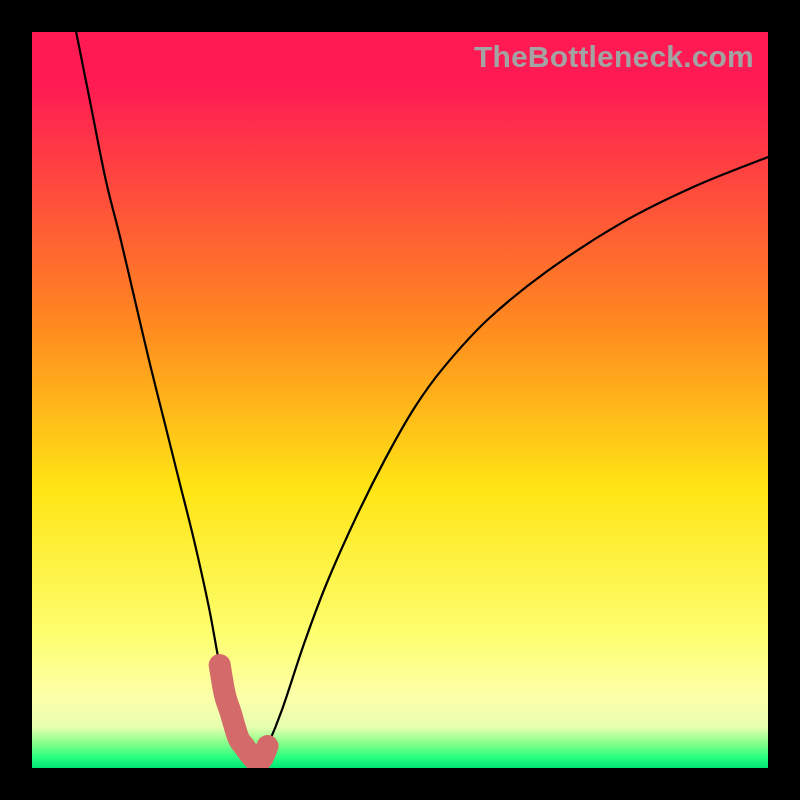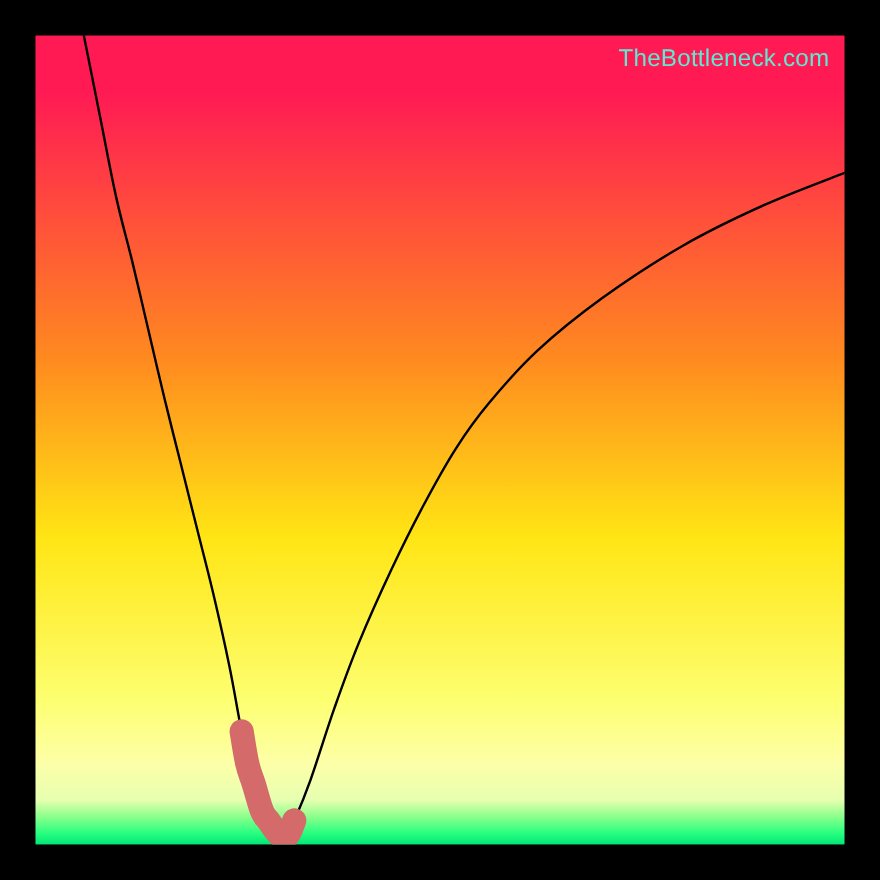--- a/index.html
+++ b/index.html
@@ -31,23 +31,23 @@
     position: absolute;
     left: 0;
     top: 0;
     width: 100%;
     height: 100%;
   }
   .watermark {
     position: absolute;
     top: 8px;
     right: 14px;
-    color: #5eead4;
-    font-size: 22px;
-    font-weight: 400;
+    color: #a3a3a3;
+    font-size: 30px;
+    font-weight: 700;
     letter-spacing: 0.2px;
     user-select: none;
   }
   svg.curve {
     position: absolute;
     left: 0;
     top: 0;
     width: 100%;
     height: 100%;
   }

